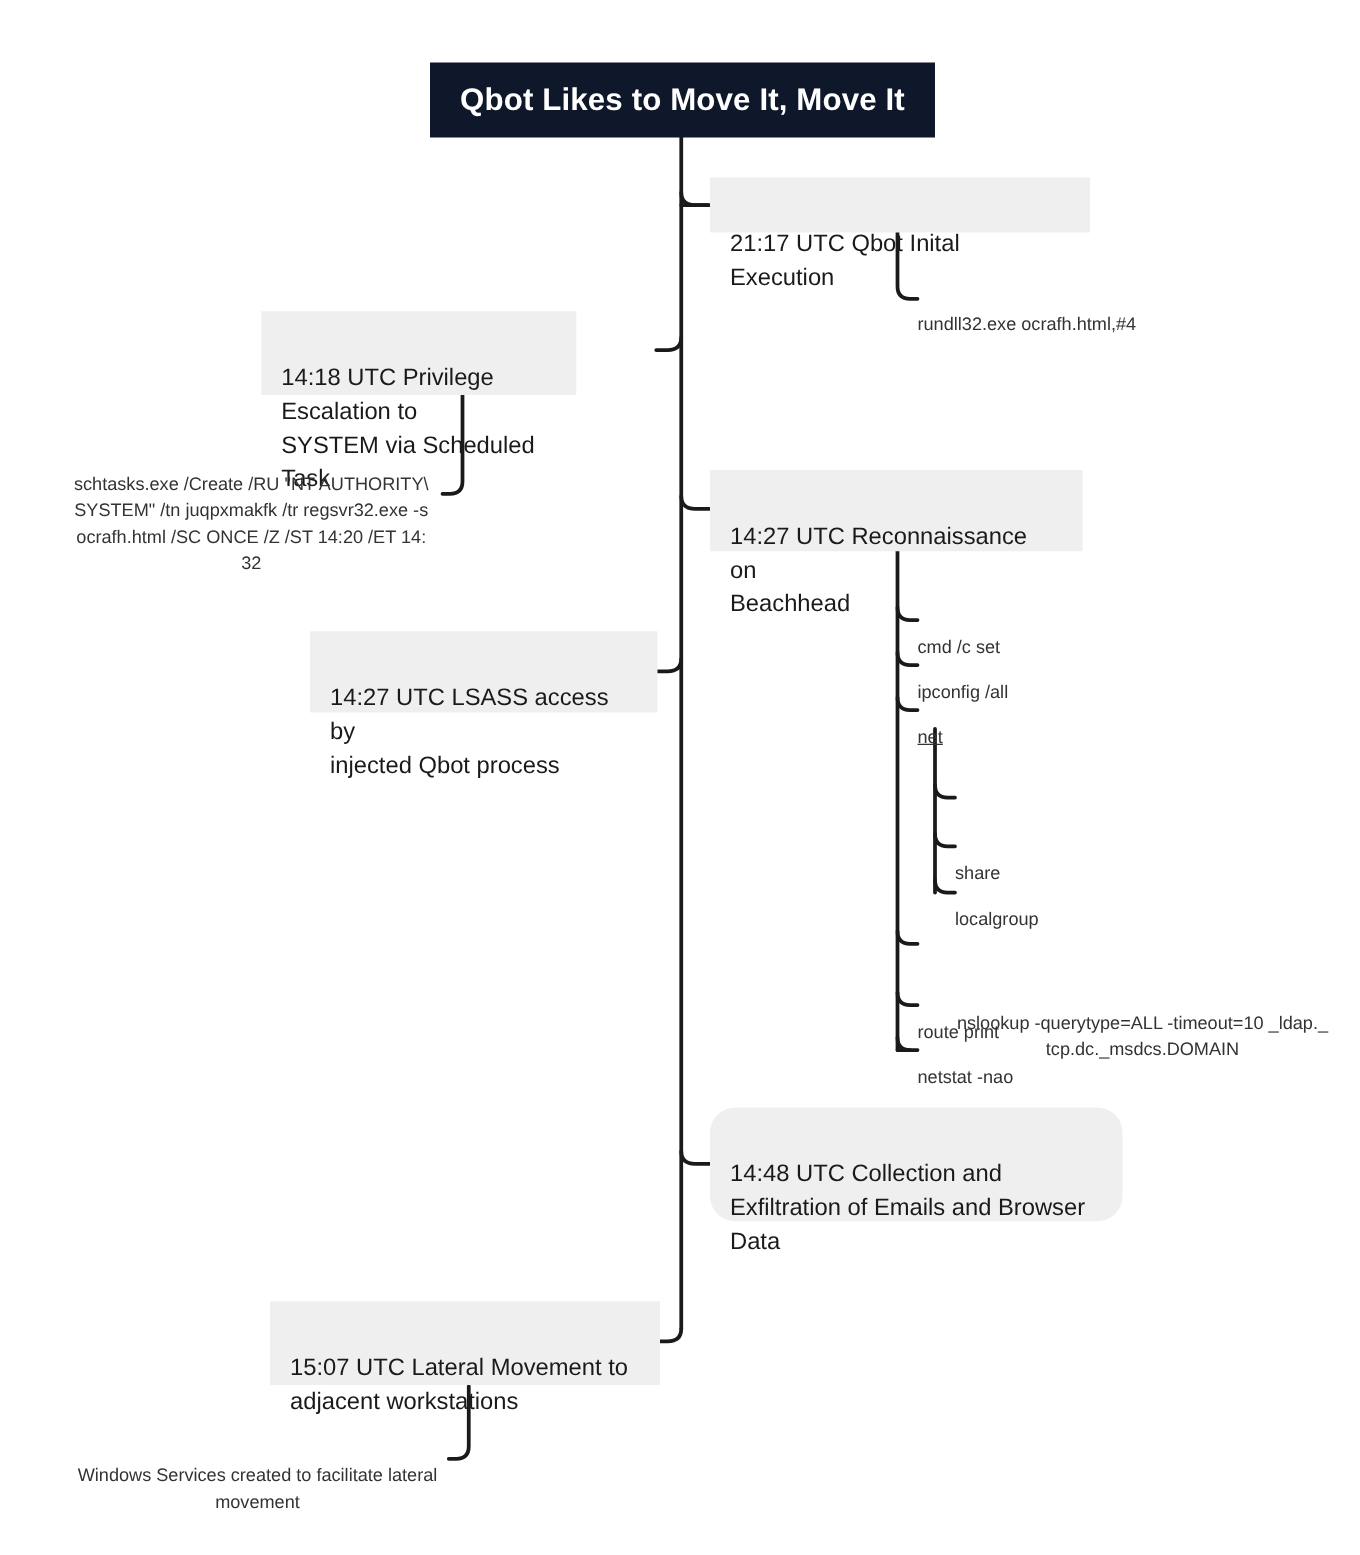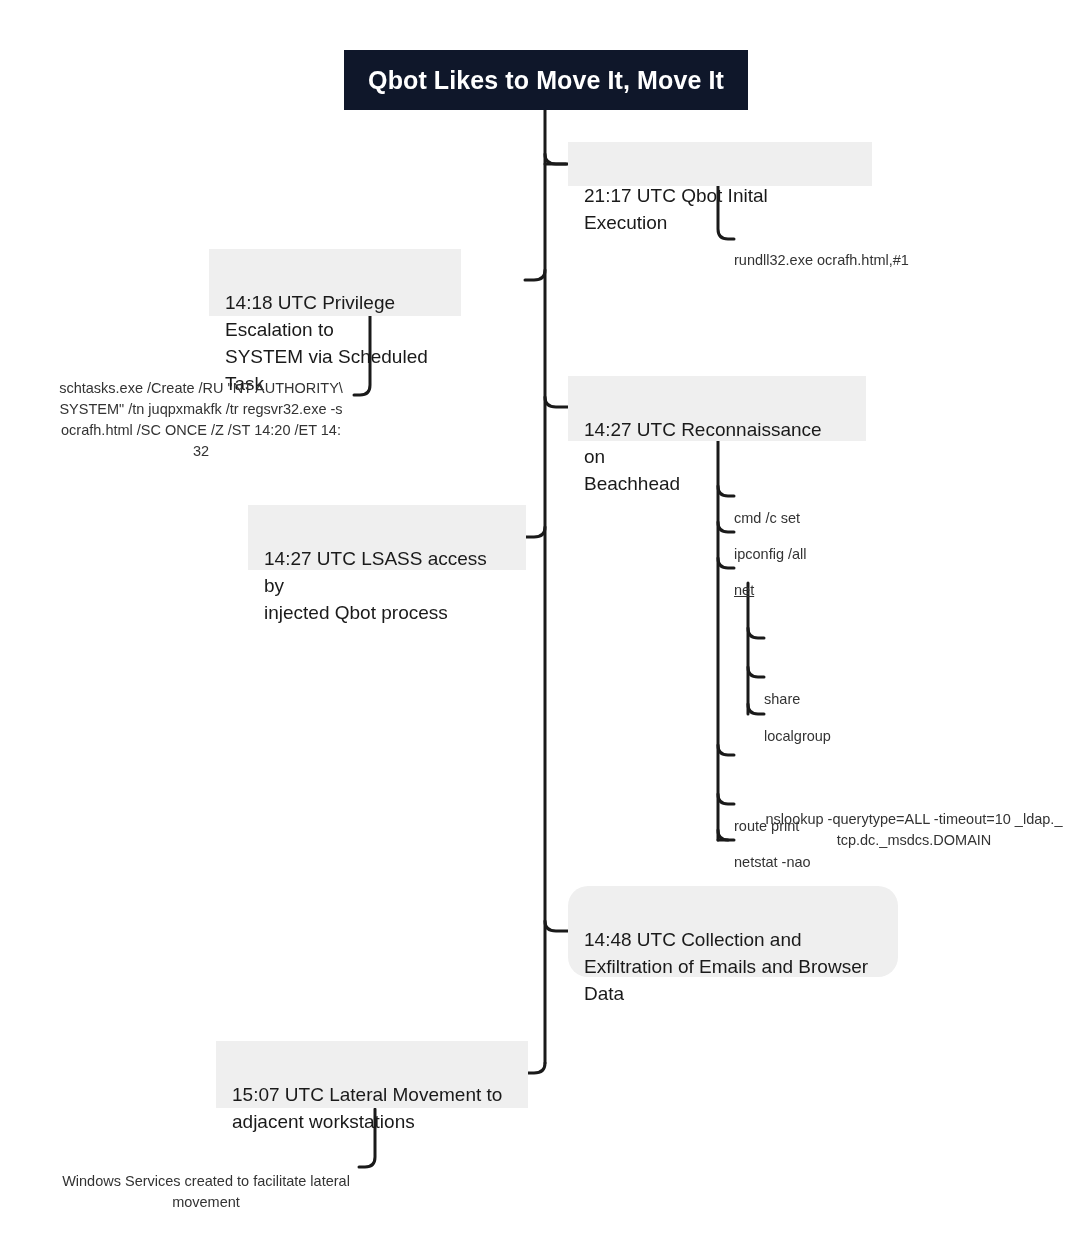--- a/index.html
+++ b/index.html
@@ -108,21 +108,21 @@
   </svg>
 
   <div class="root-node" style="left:344px; top:50px; width:404px; height:60px;">
     <span>Qbot Likes to Move It, Move It</span>
   </div>
 
   <div class="node branch-node" style="left:568px; top:142px; width:304px; height:44px;">
     <span>21:17 UTC Qbot Inital Execution</span>
   </div>
   <div class="leaf left-align" style="left:734px; top:229px; width:300px;">
-    <span>rundll32.exe ocrafh.html,#1</span>
+    <span>rundll32.exe ocrafh.html,#4</span>
   </div>
 
   <div class="node branch-node" style="left:209px; top:249px; width:252px; height:67px;">
     <span>14:18 UTC Privilege Escalation to
 SYSTEM via Scheduled Task</span>
   </div>
   <div class="leaf center-align" style="left:48px; top:357px; width:306px;">
     <span>schtasks.exe /Create /RU "NT AUTHORITY\
 SYSTEM" /tn juqpxmakfk /tr regsvr32.exe -s
 ocrafh.html /SC ONCE /Z /ST 14:20 /ET 14:

